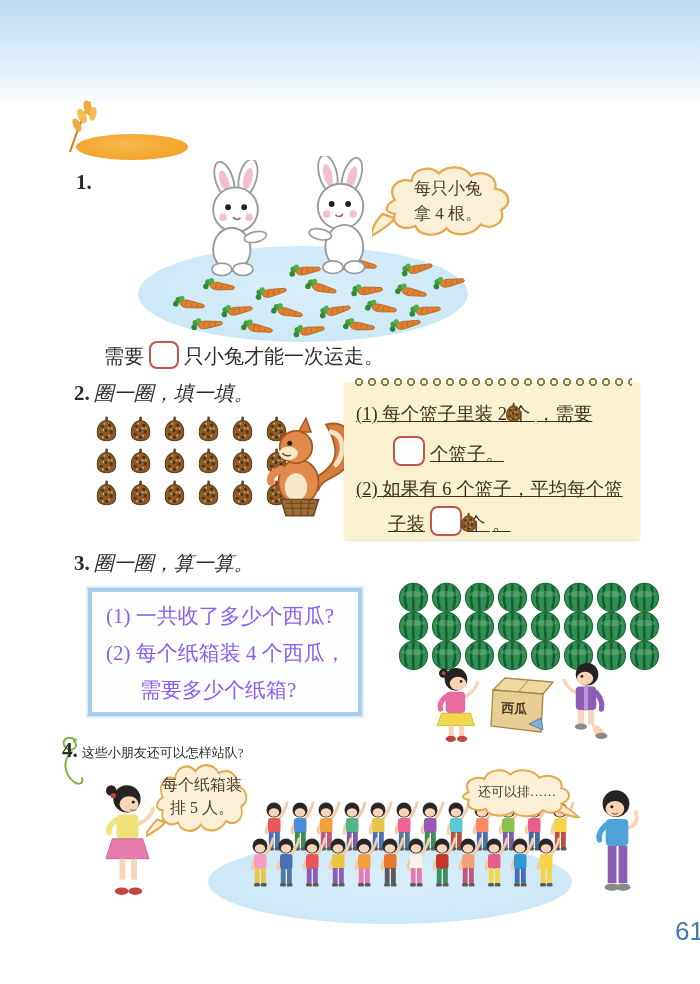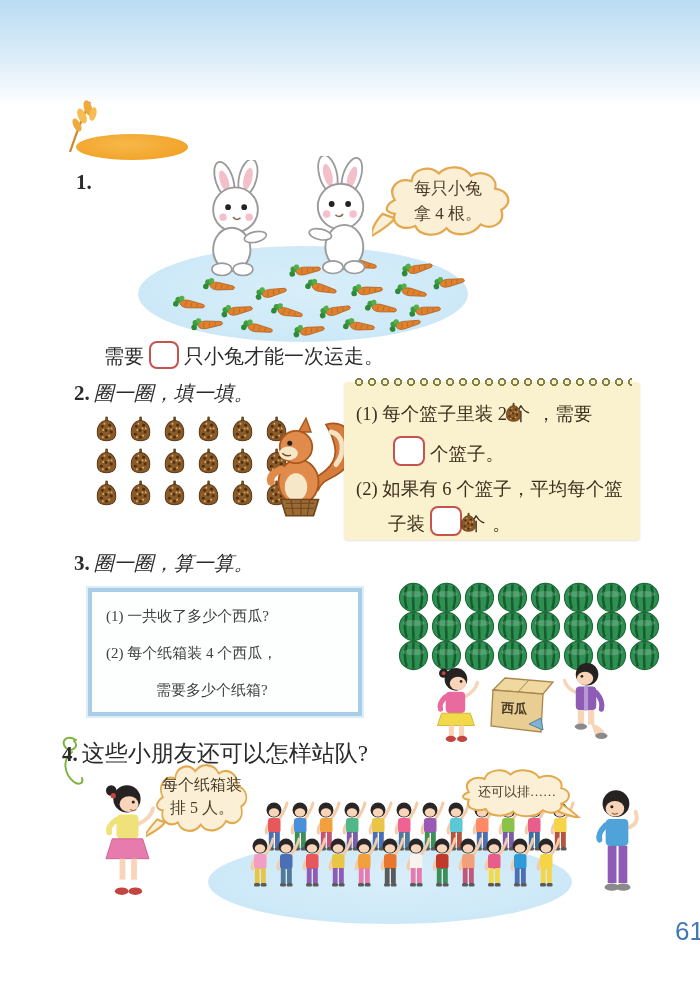--- a/index.html
+++ b/index.html
@@ -40,39 +40,39 @@
   
   #pinecone-grid{left:94px;top:416px;display:grid;grid-template-columns:repeat(6,34px);grid-auto-rows:32px;}
   #pinecone-grid svg{width:25px;height:29px;}
 
   
   #notepad{left:344px;top:382px;width:296px;height:158px;background:#faf1cf;border-radius:4px;
            box-shadow:0 1px 2px rgba(0,0,0,0.12);}
   #notepad .spiral{position:absolute;top:-7px;left:8px;width:280px;height:14px;
       background:radial-gradient(circle 4.5px at 7px 7px,#faf1cf 2.2px,#7e7c3a 2.6px,#7e7c3a 3.8px,transparent 4.3px);
       background-size:13px 14px;background-repeat:repeat-x;}
-  .note-line{padding:2px 12px 0 44px;text-indent:-32px;font-size:18.5px;line-height:33px;color:#3c2f1d;}
+  .note-line{padding:2px 12px 0 44px;text-indent:-32px;font-size:18.5px;line-height:33px;color:#3c2f1d;text-decoration:underline;}
   .note-line .ansbox{width:28px;height:26px;}
 
   
   #p3-frame{left:88px;top:588px;width:266px;height:120px;background:#fdfefe;
             border:4px solid #a9cde9;box-shadow:0 0 0 2px #ddedf8;}
-  #p3-frame .line{font-size:15px;line-height:37px;padding-left:14px;color:#404040;}
-  #p3-frame .line.indent{padding-left:64px;}
+  #p3-frame .line{font-size:21px;line-height:37px;padding-left:14px;color:#8b5cf6;}
+  #p3-frame .line.indent{padding-left:48px;}
 
   
   #melon-grid{left:398px;top:582px;display:grid;grid-template-columns:repeat(8,33px);grid-auto-rows:29px;}
   #melon-grid svg{width:31px;height:31px;}
 
   
   #carton{left:487px;top:674px;width:70px;height:62px;}
 
   
   #p4-head{left:62px;top:738px;width:420px;}
-  #p4-head .q{font-size:23px;}
+  #p4-head .q{font-size:13px;}
   #lineup-pond{left:208px;top:840px;width:364px;height:84px;}
   #pagenum{left:636px;top:916px;font-family:"Liberation Sans","DejaVu Sans",sans-serif;
            font-size:26px;color:#4179b5;margin-left:39px;}
 
   .scatter-item{position:absolute;}
   .scatter-item svg{display:block;}
 </style>
 </head>
 <body>
 

